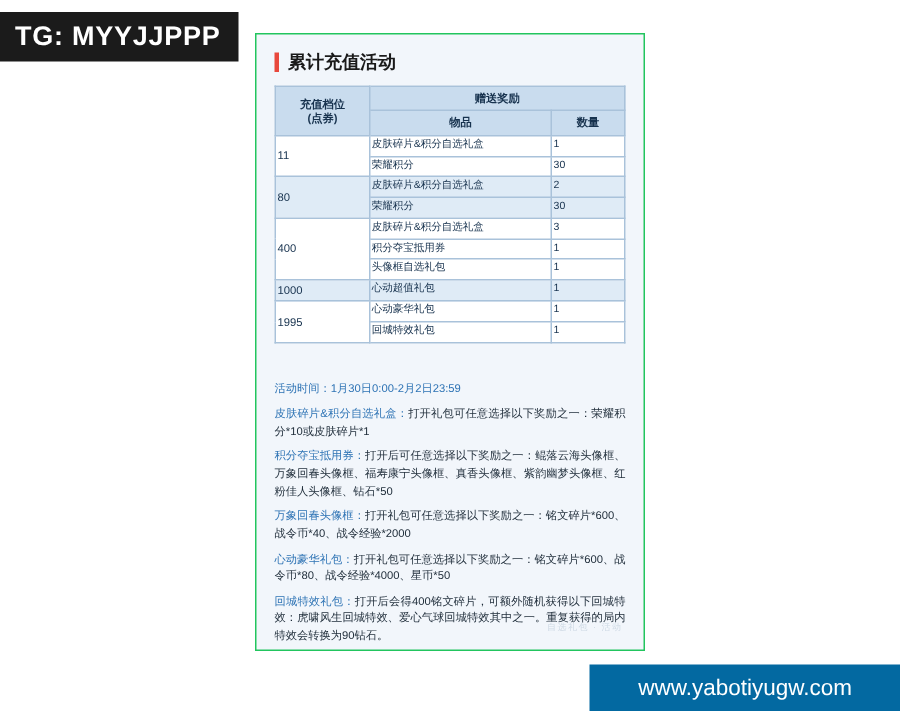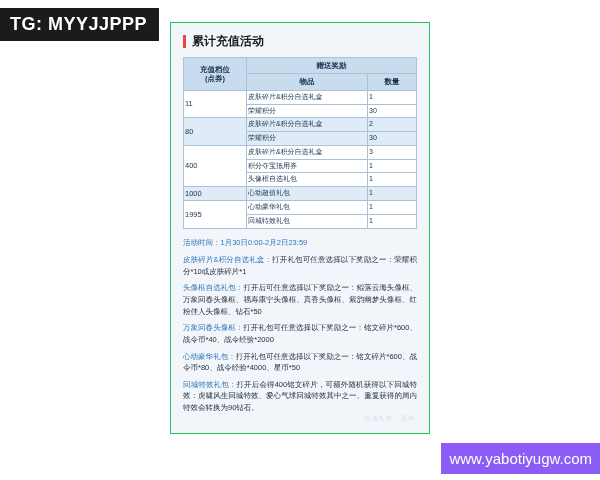--- a/index.html
+++ b/index.html
@@ -26,24 +26,24 @@
     font-weight: bold;
     padding: 6px 12px 6px 10px;
     letter-spacing: 0.5px;
     z-index: 20;
   }
 
   
   .site-badge {
     position: absolute;
     right: 0; bottom: 6px;
-    background: #8b5cf6;
+    background: #0369a1;
     color: #ffffff;
     font-size: 15px;
-    padding: 7px 8px;
+    padding: 7px 32px;
     z-index: 20;
   }
 
   
   .card {
     position: absolute;
     left: 170px; top: 22px;
     width: 260px; height: 412px;
     background: #f2f6fb;
     border: 1px solid #22c55e;
@@ -90,21 +90,21 @@
     font-size: 7.5px;
     padding: 3px 1px;
   }
   .col-tier { width: 27%; }
   .col-item { width: 52%; }
   .col-qty  { width: 21%; }
   tr.alt td { background: #dfebf6; }
   td.tier-cell { font-size: 7.5px; }
 
   .meta {
-    margin-top: 8px;
+    margin-top: 24px;
     font-size: 7.5px;
     color: #2f74b5;
     line-height: 1.5;
   }
 
   .desc-list {
     margin-top: 6px;
   }
   .desc-item {
     font-size: 7.5px;
@@ -220,21 +220,21 @@
       </tbody>
     </table>
 
     <div class="meta">活动时间：1月30日0:00-2月2日23:59</div>
 
     <div class="desc-list">
       <div class="desc-item">
         <span class="desc-name">皮肤碎片&amp;积分自选礼盒：</span><span class="desc-body">打开礼包可任意选择以下奖励之一：荣耀积分*10或皮肤碎片*1</span>
       </div>
       <div class="desc-item">
-        <span class="desc-name">头像框自选礼包：</span><span class="desc-body">打开后可任意选择以下奖励之一：鲲落云海头像框、万象回春头像框、福寿康宁头像框、真香头像框、紫韵幽梦头像框、红粉佳人头像框、钻石*50</span>
+        <span class="desc-name">积分夺宝抵用券：</span><span class="desc-body">打开后可任意选择以下奖励之一：鲲落云海头像框、万象回春头像框、福寿康宁头像框、真香头像框、紫韵幽梦头像框、红粉佳人头像框、钻石*50</span>
       </div>
       <div class="desc-item">
         <span class="desc-name">万象回春头像框：</span><span class="desc-body">打开礼包可任意选择以下奖励之一：铭文碎片*600、战令币*40、战令经验*2000</span>
       </div>
       <div class="desc-item">
         <span class="desc-name">心动豪华礼包：</span><span class="desc-body">打开礼包可任意选择以下奖励之一：铭文碎片*600、战令币*80、战令经验*4000、星币*50</span>
       </div>
       <div class="desc-item">
         <span class="desc-name">回城特效礼包：</span><span class="desc-body">打开后会得400铭文碎片，可额外随机获得以下回城特效：虎啸风生回城特效、爱心气球回城特效其中之一。重复获得的局内特效会转换为90钻石。</span>
       </div>

